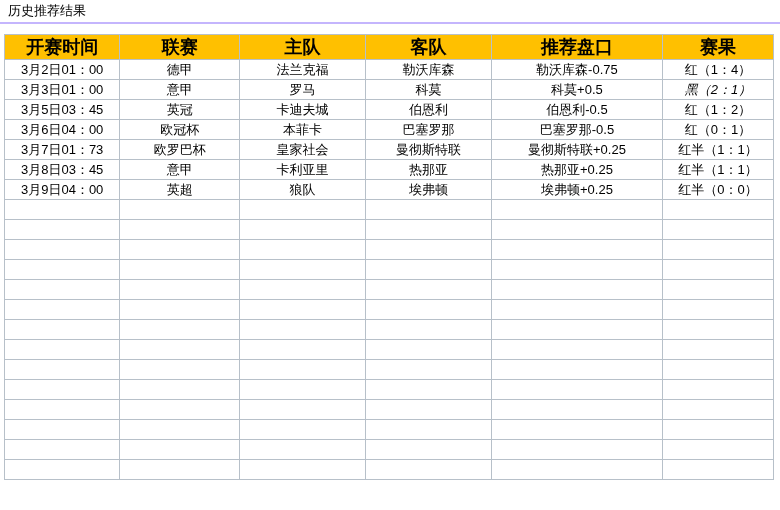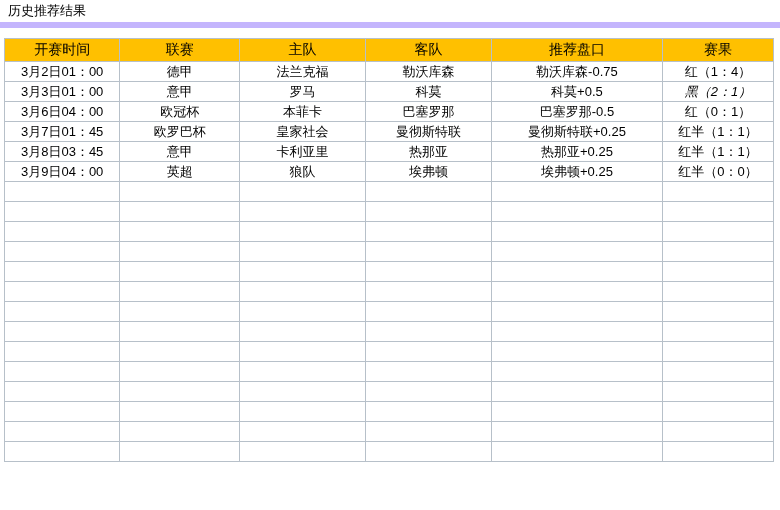--- a/index.html
+++ b/index.html
@@ -18,21 +18,21 @@
     width: 780px;
     height: 510px;
     box-sizing: border-box;
   }
   .title-bar {
     height: 22px;
     line-height: 22px;
     padding-left: 8px;
     font-size: 13px;
     color: #000000;
-    border-bottom: 6px solid #c4b5fd;
+    border-bottom: 2px solid #c4b5fd;
     background: #ffffff;
   }
   table.grid {
     border-collapse: collapse;
     table-layout: fixed;
     width: 770px;
     margin-left: 4px;
     margin-top: 10px;
   }
   table.grid td, table.grid th {
@@ -42,23 +42,23 @@
     text-align: center;
     vertical-align: middle;
     padding: 0 2px;
     overflow: hidden;
     white-space: nowrap;
     color: #000000;
     font-weight: normal;
   }
   table.grid thead th {
     background: #ffc000;
-    font-weight: normal;
+    font-weight: bold;
     height: 22px;
-    font-size: 14px;
+    font-size: 18px;
     margin-left: 28px;
   }
   td.red   { color: #ff0000; }
   td.black { color: #000000; font-style: italic; }
   .empty-row td { height: 19px; }
   col.c0 { width: 108px; }
   col.c1 { width: 112px; }
   col.c2 { width: 118px; }
   col.c3 { width: 118px; }
   col.c4 { width: 160px; }
@@ -101,29 +101,37 @@
         </tr>
         <tr>
           <td>3月3日01：00</td>
           <td>意甲</td>
           <td>罗马</td>
           <td>科莫</td>
           <td>科莫+0.5</td>
           <td class="black">黑（2：1）</td>
         </tr>
         <tr>
+          <td>3月5日03：45</td>
+          <td>英冠</td>
+          <td>卡迪夫城</td>
+          <td>伯恩利</td>
+          <td>伯恩利-0.5</td>
+          <td class="red">红（1：2）</td>
+        </tr>
+        <tr>
           <td>3月6日04：00</td>
           <td>欧冠杯</td>
           <td>本菲卡</td>
           <td>巴塞罗那</td>
           <td>巴塞罗那-0.5</td>
           <td class="red">红（0：1）</td>
         </tr>
         <tr>
-          <td>3月7日01：45</td>
+          <td>3月7日01：73</td>
           <td>欧罗巴杯</td>
           <td>皇家社会</td>
           <td>曼彻斯特联</td>
           <td>曼彻斯特联+0.25</td>
           <td class="red">红半（1：1）</td>
         </tr>
         <tr>
           <td>3月8日03：45</td>
           <td>意甲</td>
           <td>卡利亚里</td>

